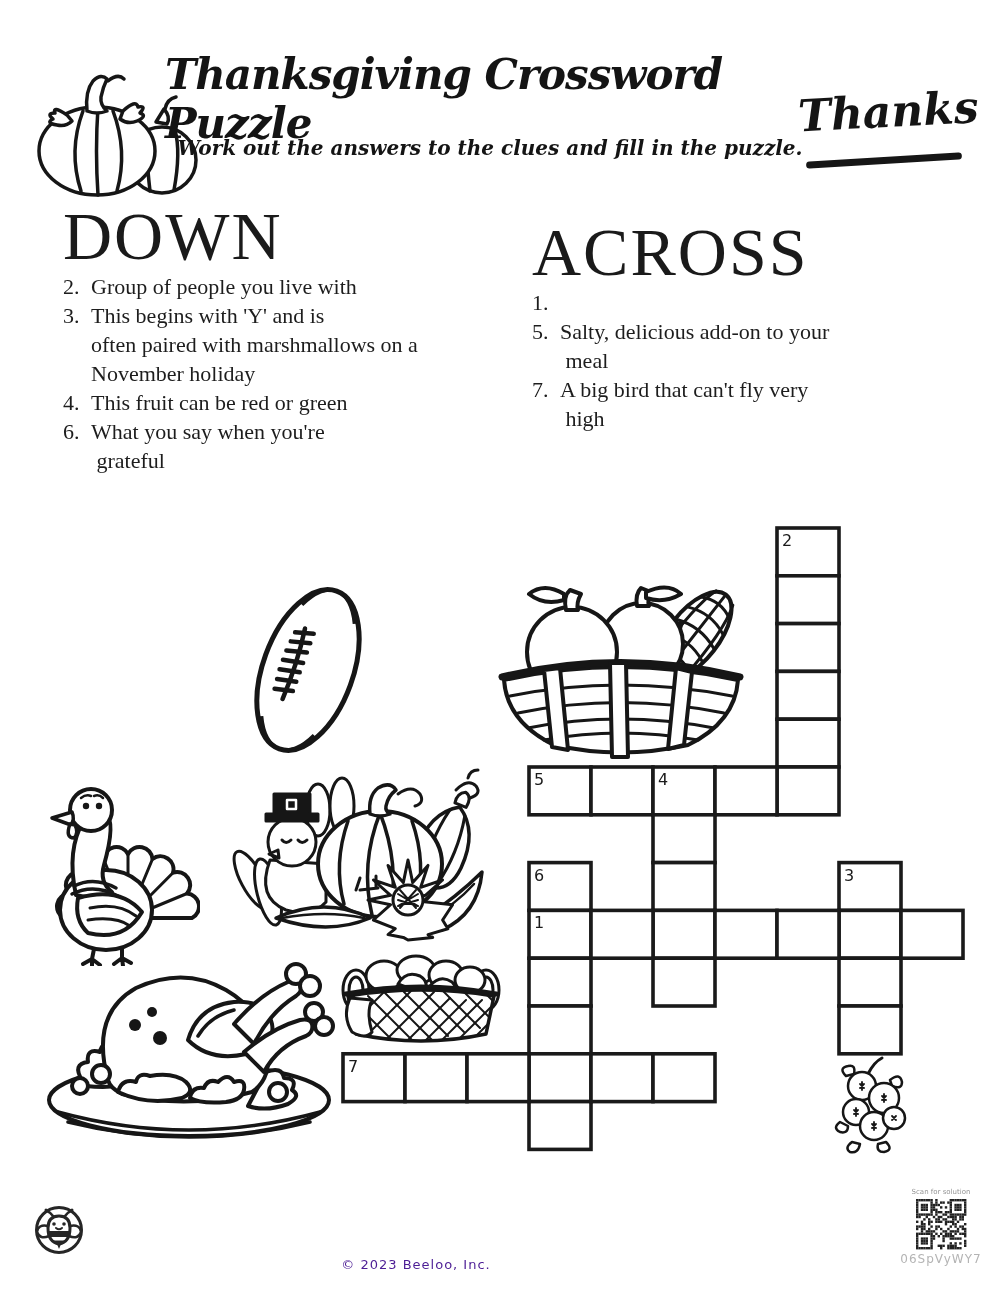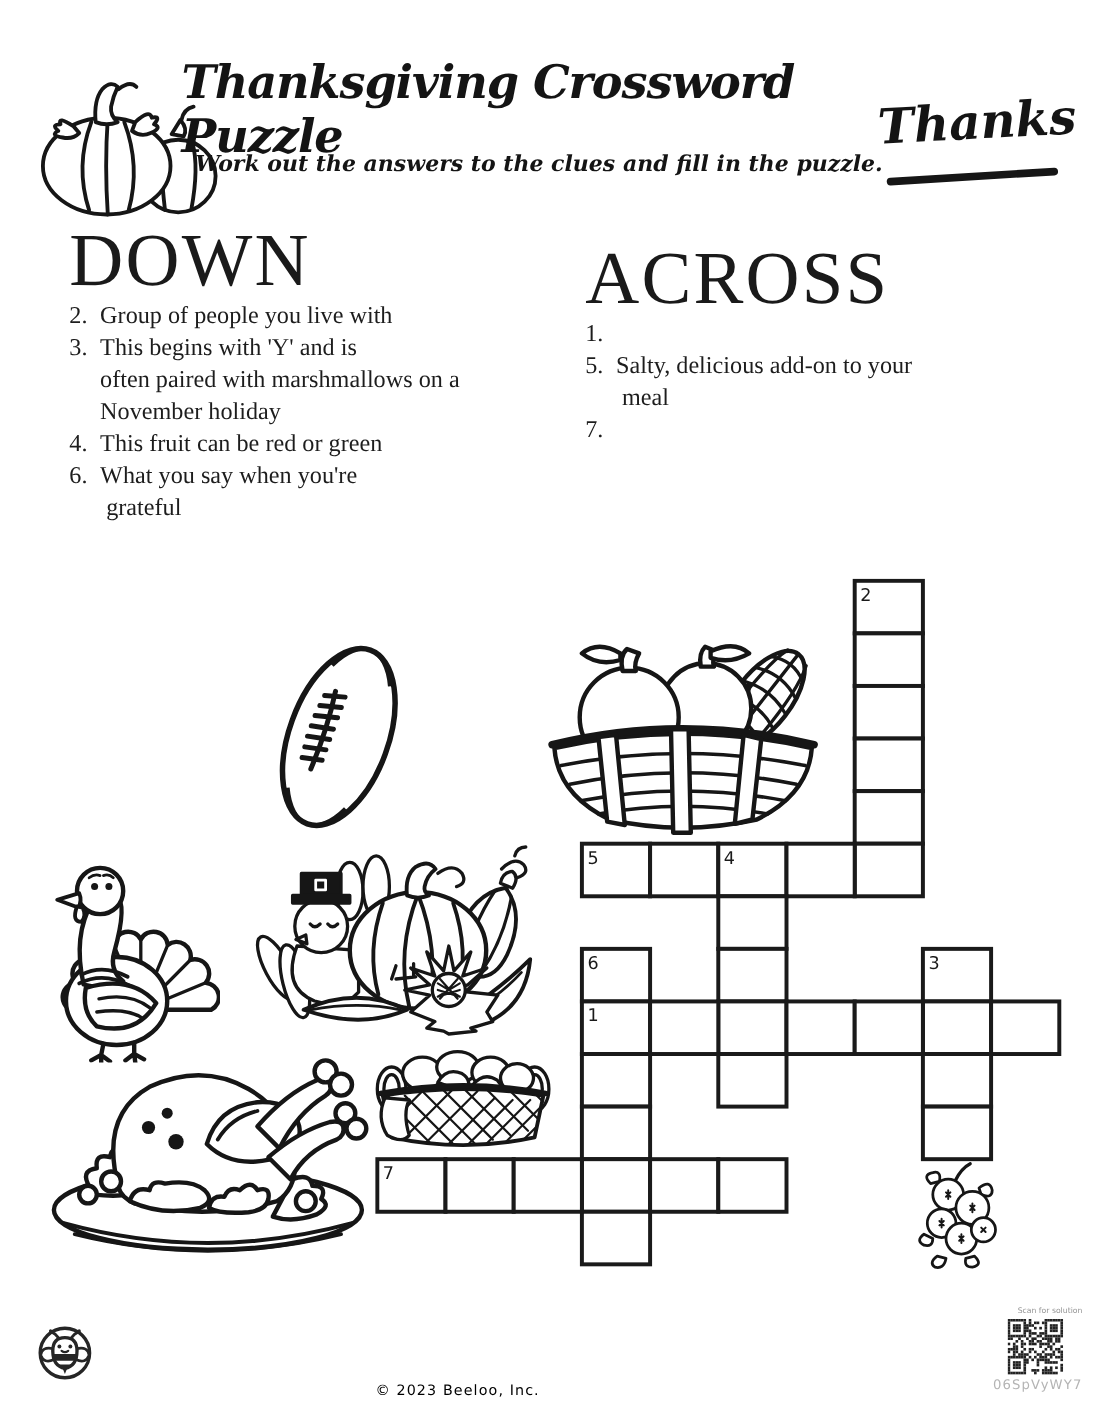--- a/index.html
+++ b/index.html
@@ -43,23 +43,23 @@
   #harvest-illo{left:230px;top:768px;}
   #bread-basket-illo{left:338px;top:952px;}
   #roast-turkey-illo{left:38px;top:952px;}
   #cranberries-illo{left:830px;top:1054px;}
 
   
   #bee-logo{position:absolute;left:33px;top:1204px;}
   .brand{position:absolute;left:94px;top:1206px;font-family:"DejaVu Sans",sans-serif;
          font-weight:bold;font-size:36px;color:#262626;letter-spacing:0.5px;}
   .copyright{position:absolute;left:0;top:1257px;width:832px;text-align:center;
-             font-family:"DejaVu Sans",sans-serif;font-size:13px;color:#000000;
+             font-family:"DejaVu Sans",sans-serif;font-size:13px;color:#4c1d95;
              letter-spacing:1px;}
-  .qr-wrap{position:absolute;left:898px;top:1188px;width:86px;text-align:right;}
+  .qr-wrap{position:absolute;left:898px;top:1188px;width:86px;text-align:center;}
   .qr-label{font-family:"DejaVu Sans",sans-serif;font-size:7px;color:#949494;margin-bottom:3px;}
   #qr-svg{display:block;margin:0 auto;}
   .qr-code-text{font-family:"DejaVu Sans",sans-serif;font-size:12px;color:#b4b4b4;
                 letter-spacing:1px;margin-top:2px;}
 </style>
 </head>
 <body>
 
 <div id="page">
 
@@ -114,20 +114,22 @@
     <div class="clue-item">
       <span class="clue-num">1.</span>
     </div>
     <div class="clue-item">
       <span class="clue-num">5.</span>
       <span class="clue-text">Salty, delicious add-on to your
  meal</span>
     </div>
     <div class="clue-item">
       <span class="clue-num">7.</span>
+      <span class="clue-text">A big bird that can't fly very
+ high</span>
     </div>
   </div>
 
   <svg id="grid-svg" width="626" height="628" viewBox="0 0 626 628">
       <rect x="436.0" y="2.0" width="62" height="47.8" class="cw-cell"></rect>
       <rect x="436.0" y="49.8" width="62" height="47.8" class="cw-cell"></rect>
       <rect x="436.0" y="97.6" width="62" height="47.8" class="cw-cell"></rect>
       <rect x="436.0" y="145.4" width="62" height="47.8" class="cw-cell"></rect>
       <rect x="436.0" y="193.2" width="62" height="47.8" class="cw-cell"></rect>
       <rect x="436.0" y="241.0" width="62" height="47.8" class="cw-cell"></rect>

